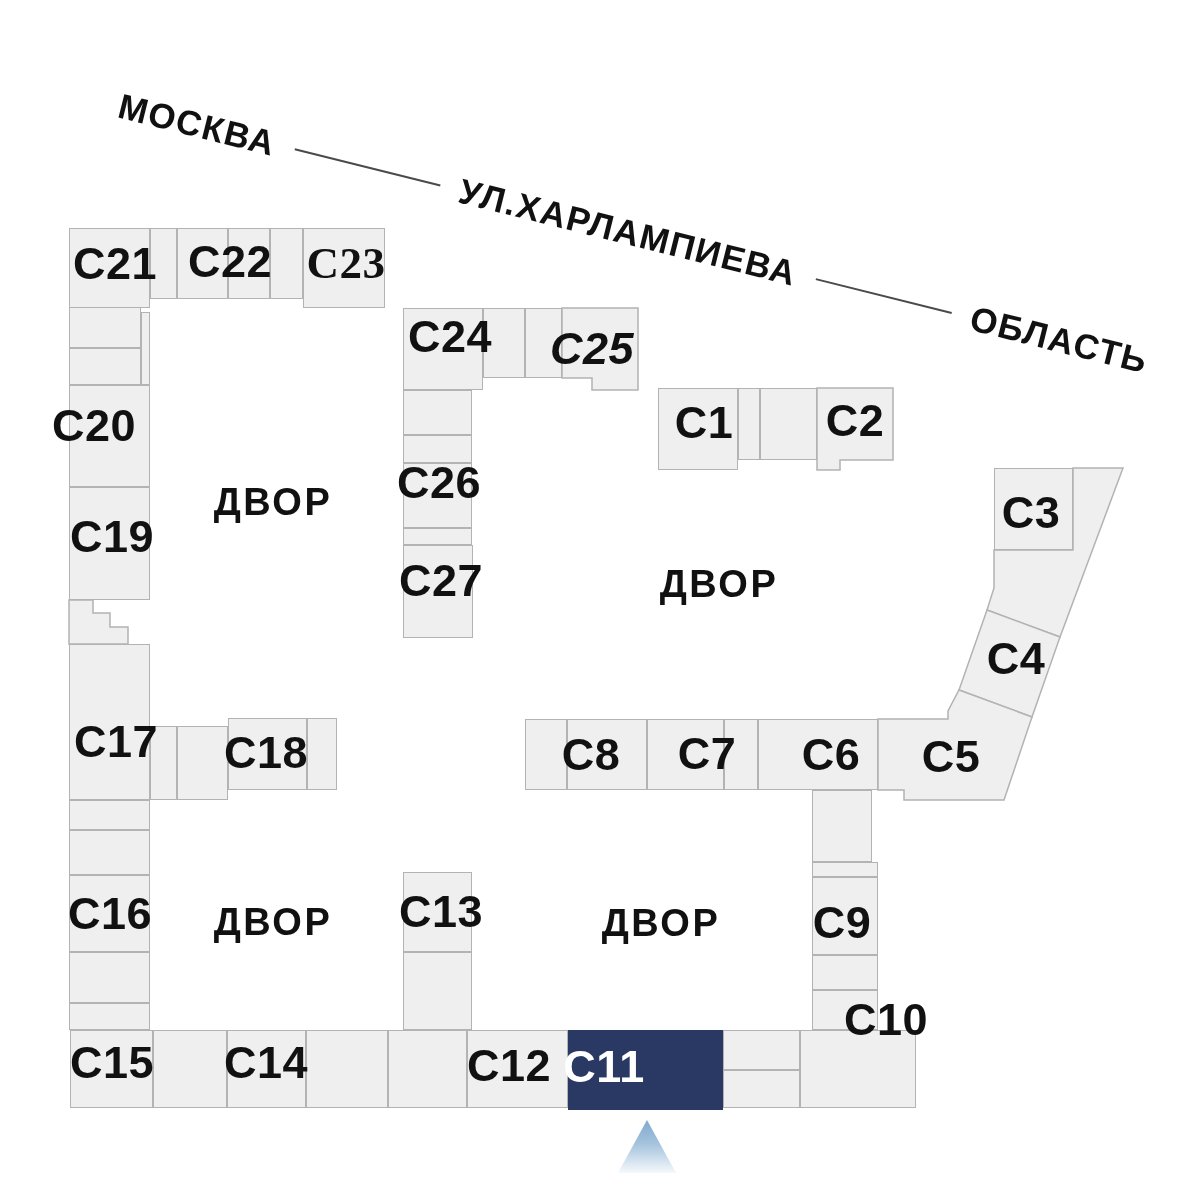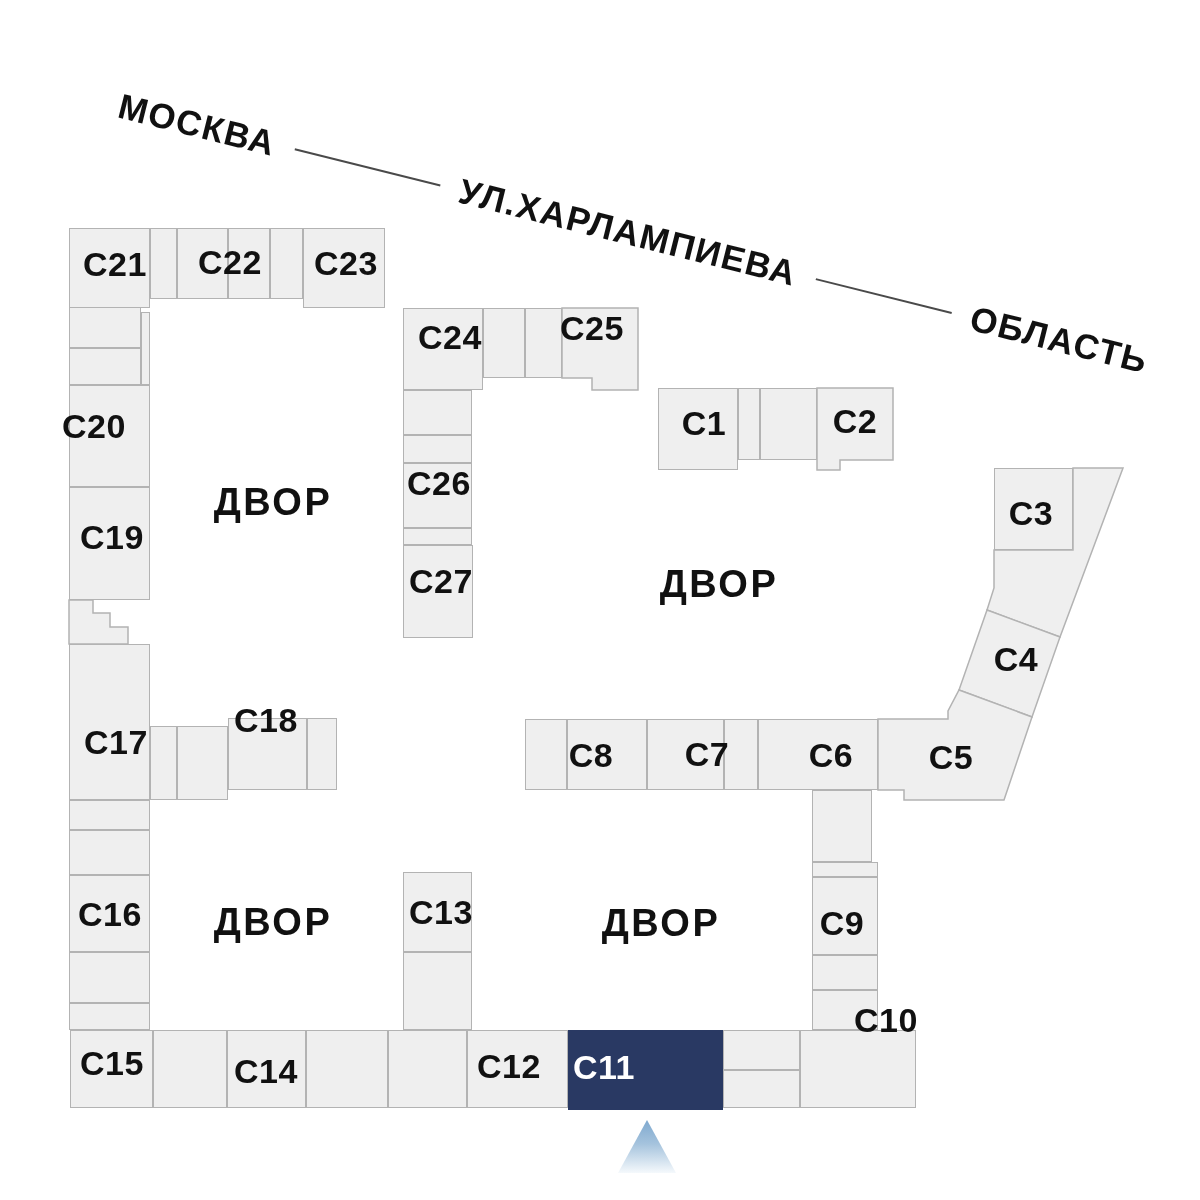--- a/index.html
+++ b/index.html
@@ -17,21 +17,21 @@
     border:1px solid var(--block-border);
   }
   .block.selected{
     background:var(--selected-fill);
     border-color:var(--selected-fill);
     z-index:3;
   }
   .poly{fill:var(--block-fill);stroke:var(--block-border);stroke-width:1.5;}
   .blabel{
     position:absolute;transform:translate(-50%,-50%);
-    font-weight:700;font-size:34px;letter-spacing:.5px;
+    font-weight:700;font-size:45px;letter-spacing:.5px;
     color:var(--label);white-space:nowrap;z-index:4;
   }
   .blabel.selected{color:var(--selected-label);text-align:right;}
   .courtyard{
     position:absolute;transform:translate(-50%,-50%);
     font-weight:700;font-size:38px;letter-spacing:2.5px;
     color:var(--label);white-space:nowrap;z-index:2;
   }
   .street{
     position:absolute;left:124px;top:86px;
@@ -72,64 +72,64 @@
 
   <div class="marker" id="entrance-marker" style="left: 618px; top: 1120px; width: 58px; height: 53px;"></div>
 <div class="block" style="left: 69px; top: 228px; width: 81px; height: 80px;"></div>
     <div class="blabel" style="left: 115px; top: 264px;">С21</div>
     <div class="block" style="left: 150px; top: 228px; width: 27px; height: 71px;"></div>
     <div class="block" style="left: 177px; top: 228px; width: 51px; height: 71px;"></div>
     <div class="block" style="left: 228px; top: 228px; width: 42px; height: 71px;"></div>
     <div class="blabel" style="left: 230px; top: 262px;">С22</div>
     <div class="block" style="left: 270px; top: 228px; width: 33px; height: 71px;"></div>
     <div class="block" style="left: 303px; top: 228px; width: 82px; height: 80px;"></div>
-    <div class="blabel" style="left: 346px; top: 263px;">С23</div>
+    <div class="blabel" style="left: 346px; top: 263px; font-family: Liberation Serif, serif;">С23</div>
     <div class="block" style="left: 69px; top: 307px; width: 72px; height: 41px;"></div>
     <div class="block" style="left: 141px; top: 312px; width: 9px; height: 73px;"></div>
     <div class="block" style="left: 69px; top: 348px; width: 72px; height: 37px;"></div>
     <div class="block" style="left: 69px; top: 385px; width: 81px; height: 102px;"></div>
     <div class="blabel" style="left: 94px; top: 426px;">С20</div>
     <div class="block" style="left: 69px; top: 487px; width: 81px; height: 113px;"></div>
     <div class="blabel" style="left: 112px; top: 537px;">С19</div>
     <div class="block" style="left: 69px; top: 644px; width: 81px; height: 156px;"></div>
     <div class="blabel" style="left: 116px; top: 742px;">С17</div>
     <div class="block" style="left: 150px; top: 726px; width: 27px; height: 74px;"></div>
     <div class="block" style="left: 177px; top: 726px; width: 51px; height: 74px;"></div>
     <div class="block" style="left: 228px; top: 718px; width: 79px; height: 72px;"></div>
-    <div class="blabel" style="left: 266px; top: 720px;">С18</div>
+    <div class="blabel" style="left: 266px; top: 753px;">С18</div>
     <div class="block" style="left: 307px; top: 718px; width: 30px; height: 72px;"></div>
     <div class="block" style="left: 69px; top: 800px; width: 81px; height: 30px;"></div>
     <div class="block" style="left: 69px; top: 830px; width: 81px; height: 45px;"></div>
     <div class="block" style="left: 69px; top: 875px; width: 81px; height: 77px;"></div>
     <div class="blabel" style="left: 110px; top: 914px;">С16</div>
     <div class="block" style="left: 69px; top: 952px; width: 81px; height: 51px;"></div>
     <div class="block" style="left: 69px; top: 1003px; width: 81px; height: 27px;"></div>
     <div class="block" style="left: 70px; top: 1030px; width: 83px; height: 78px;"></div>
     <div class="blabel" style="left: 112px; top: 1063px;">С15</div>
     <div class="block" style="left: 153px; top: 1030px; width: 74px; height: 78px;"></div>
     <div class="block" style="left: 227px; top: 1030px; width: 79px; height: 78px;"></div>
-    <div class="blabel" style="left: 266px; top: 1063px; margin-top: 8px;">С14</div>
+    <div class="blabel" style="left: 266px; top: 1063px;">С14</div>
     <div class="block" style="left: 306px; top: 1030px; width: 82px; height: 78px;"></div>
     <div class="block" style="left: 388px; top: 1030px; width: 79px; height: 78px;"></div>
     <div class="block" style="left: 467px; top: 1030px; width: 101px; height: 78px;"></div>
     <div class="blabel" style="left: 509px; top: 1066px;">С12</div>
     <div class="block selected" style="left: 568px; top: 1030px; width: 155px; height: 80px;"></div>
     <div class="blabel selected" style="left: 604px; top: 1067px;">С11</div>
     <div class="block" style="left: 723px; top: 1030px; width: 77px; height: 40px;"></div>
     <div class="block" style="left: 723px; top: 1070px; width: 77px; height: 38px;"></div>
     <div class="block" style="left: 800px; top: 1030px; width: 116px; height: 78px;"></div>
     <div class="blabel" style="left: 845px; top: 1020px; margin-left: 41px;">С10</div>
     <div class="block" style="left: 403px; top: 872px; width: 69px; height: 80px;"></div>
     <div class="blabel" style="left: 441px; top: 912px;">С13</div>
     <div class="block" style="left: 403px; top: 952px; width: 69px; height: 78px;"></div>
     <div class="block" style="left: 403px; top: 308px; width: 80px; height: 82px;"></div>
     <div class="blabel" style="left: 450px; top: 337px;">С24</div>
     <div class="block" style="left: 483px; top: 308px; width: 42px; height: 70px;"></div>
     <div class="block" style="left: 525px; top: 308px; width: 37px; height: 70px;"></div>
-    <div class="blabel" style="left: 592px; top: 328px;">С25</div>
+    <div class="blabel" style="left: 592px; top: 349px; font-style: italic;">С25</div>
     <div class="block" style="left: 403px; top: 390px; width: 69px; height: 45px;"></div>
     <div class="block" style="left: 403px; top: 435px; width: 69px; height: 28px;"></div>
     <div class="block" style="left: 403px; top: 463px; width: 69px; height: 65px;"></div>
     <div class="blabel" style="left: 439px; top: 483px;">С26</div>
     <div class="block" style="left: 403px; top: 528px; width: 69px; height: 17px;"></div>
     <div class="block" style="left: 403px; top: 545px; width: 70px; height: 93px;"></div>
     <div class="blabel" style="left: 441px; top: 581px; text-align: right;">С27</div>
     <div class="block" style="left: 658px; top: 388px; width: 80px; height: 82px;"></div>
     <div class="blabel" style="left: 704px; top: 423px;">С1</div>
     <div class="block" style="left: 738px; top: 388px; width: 22px; height: 72px;"></div>

